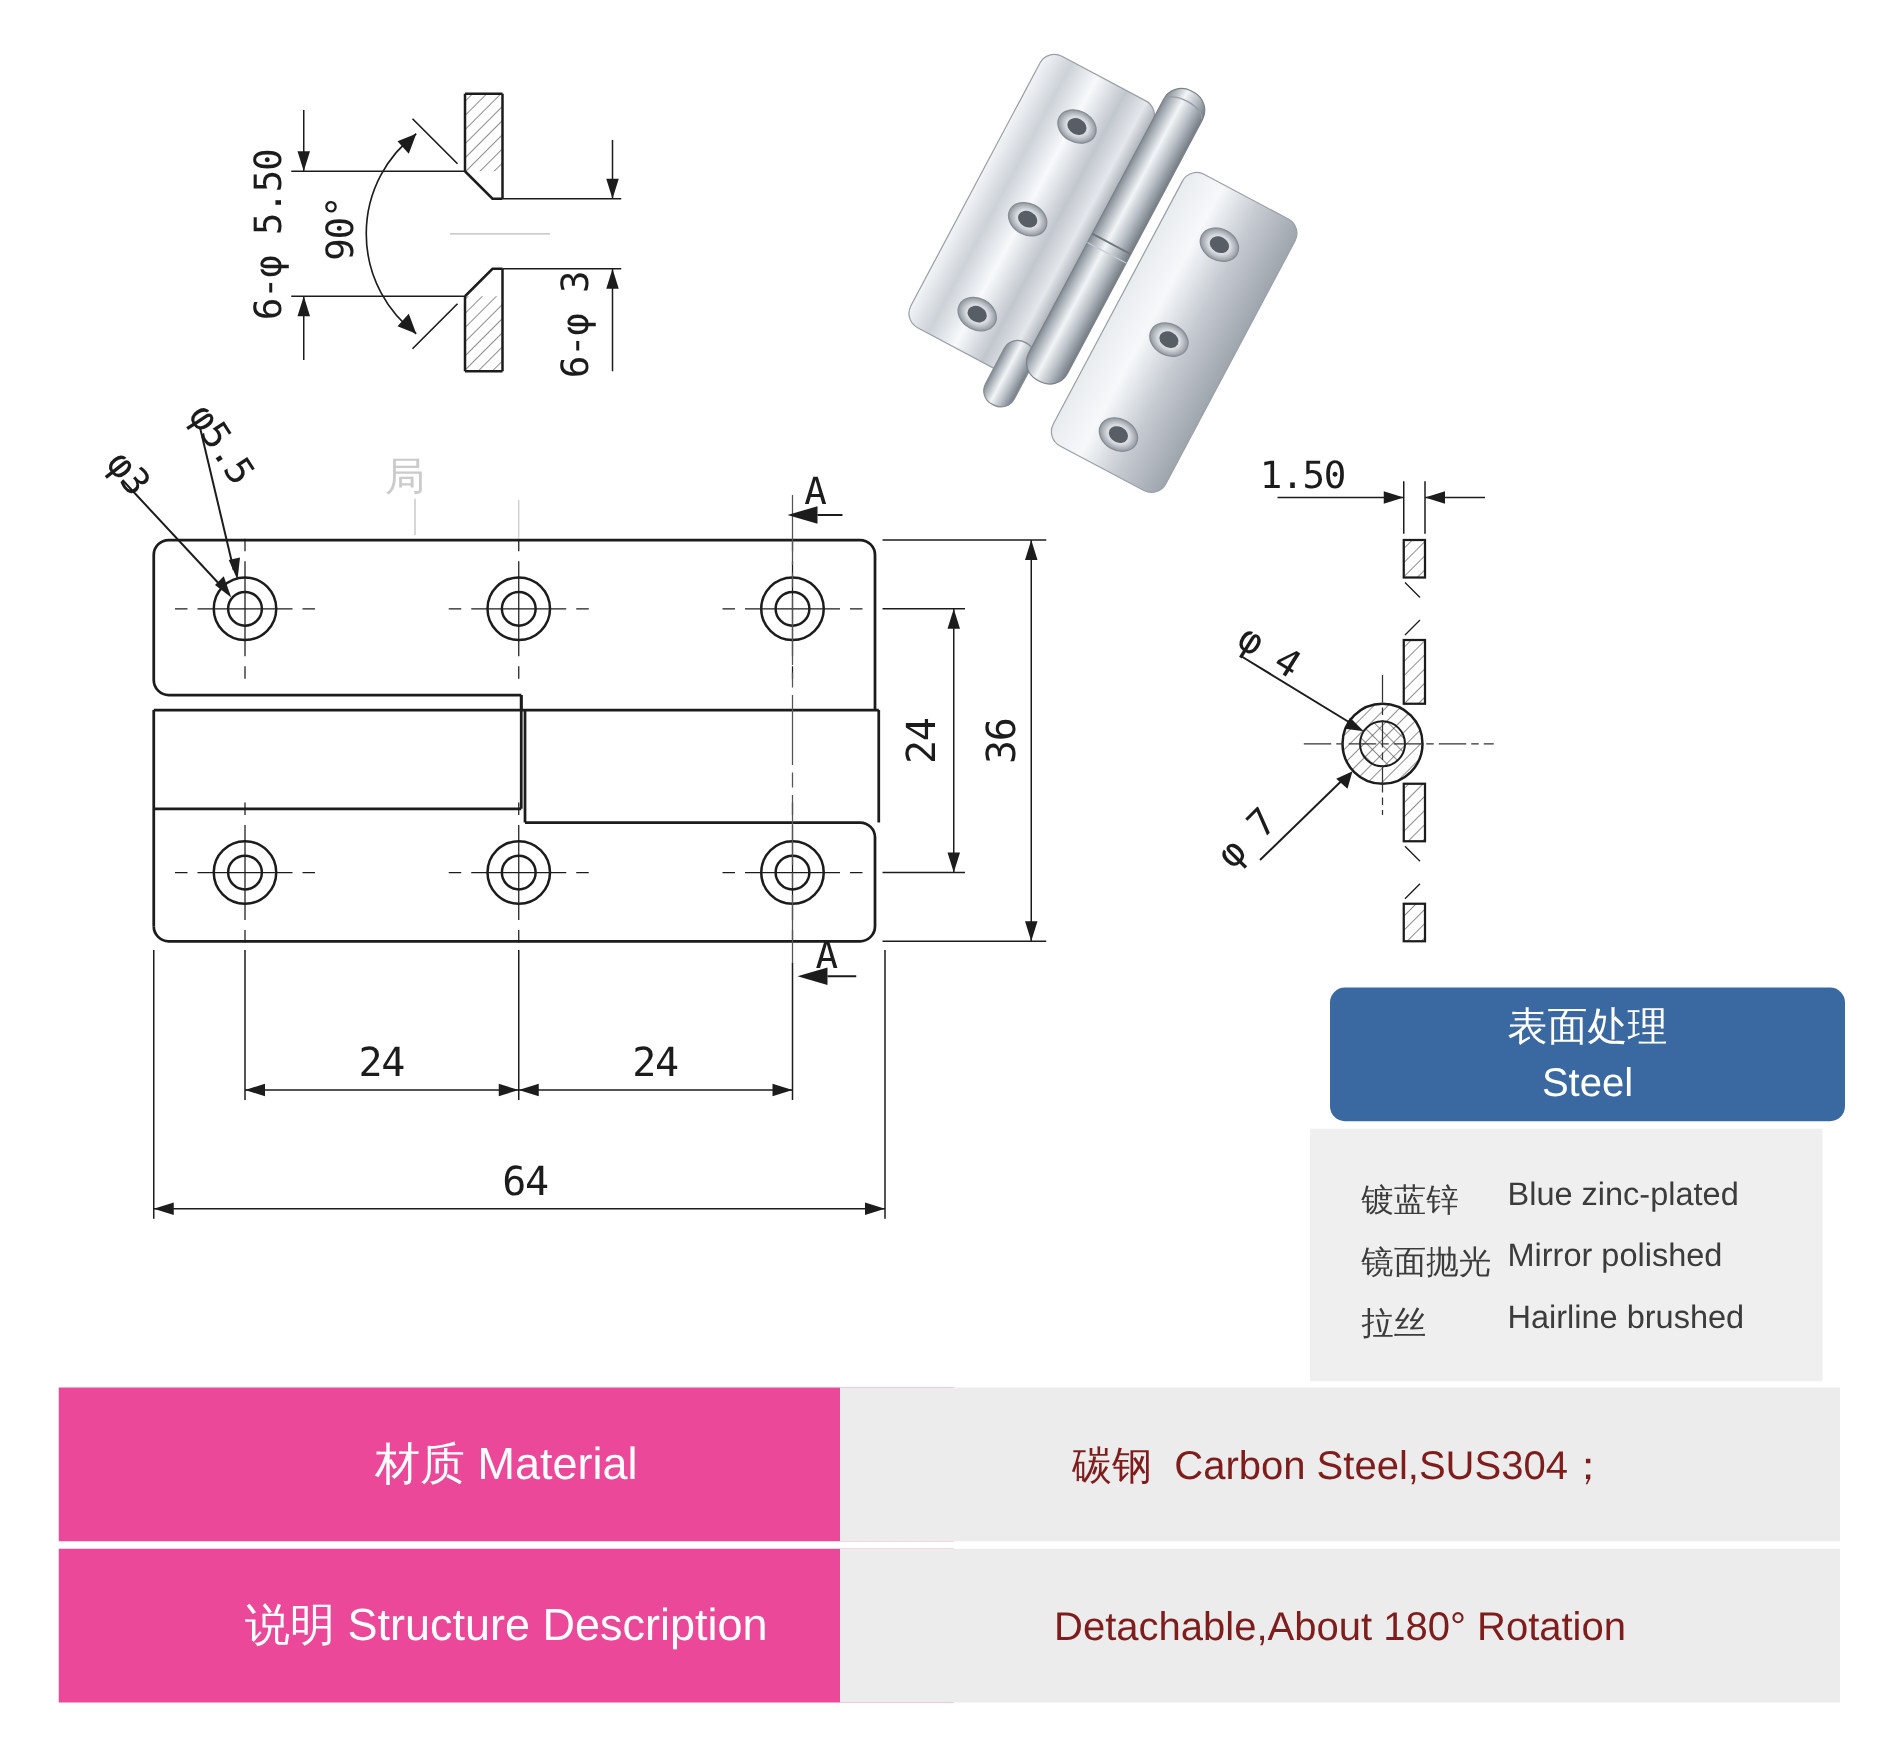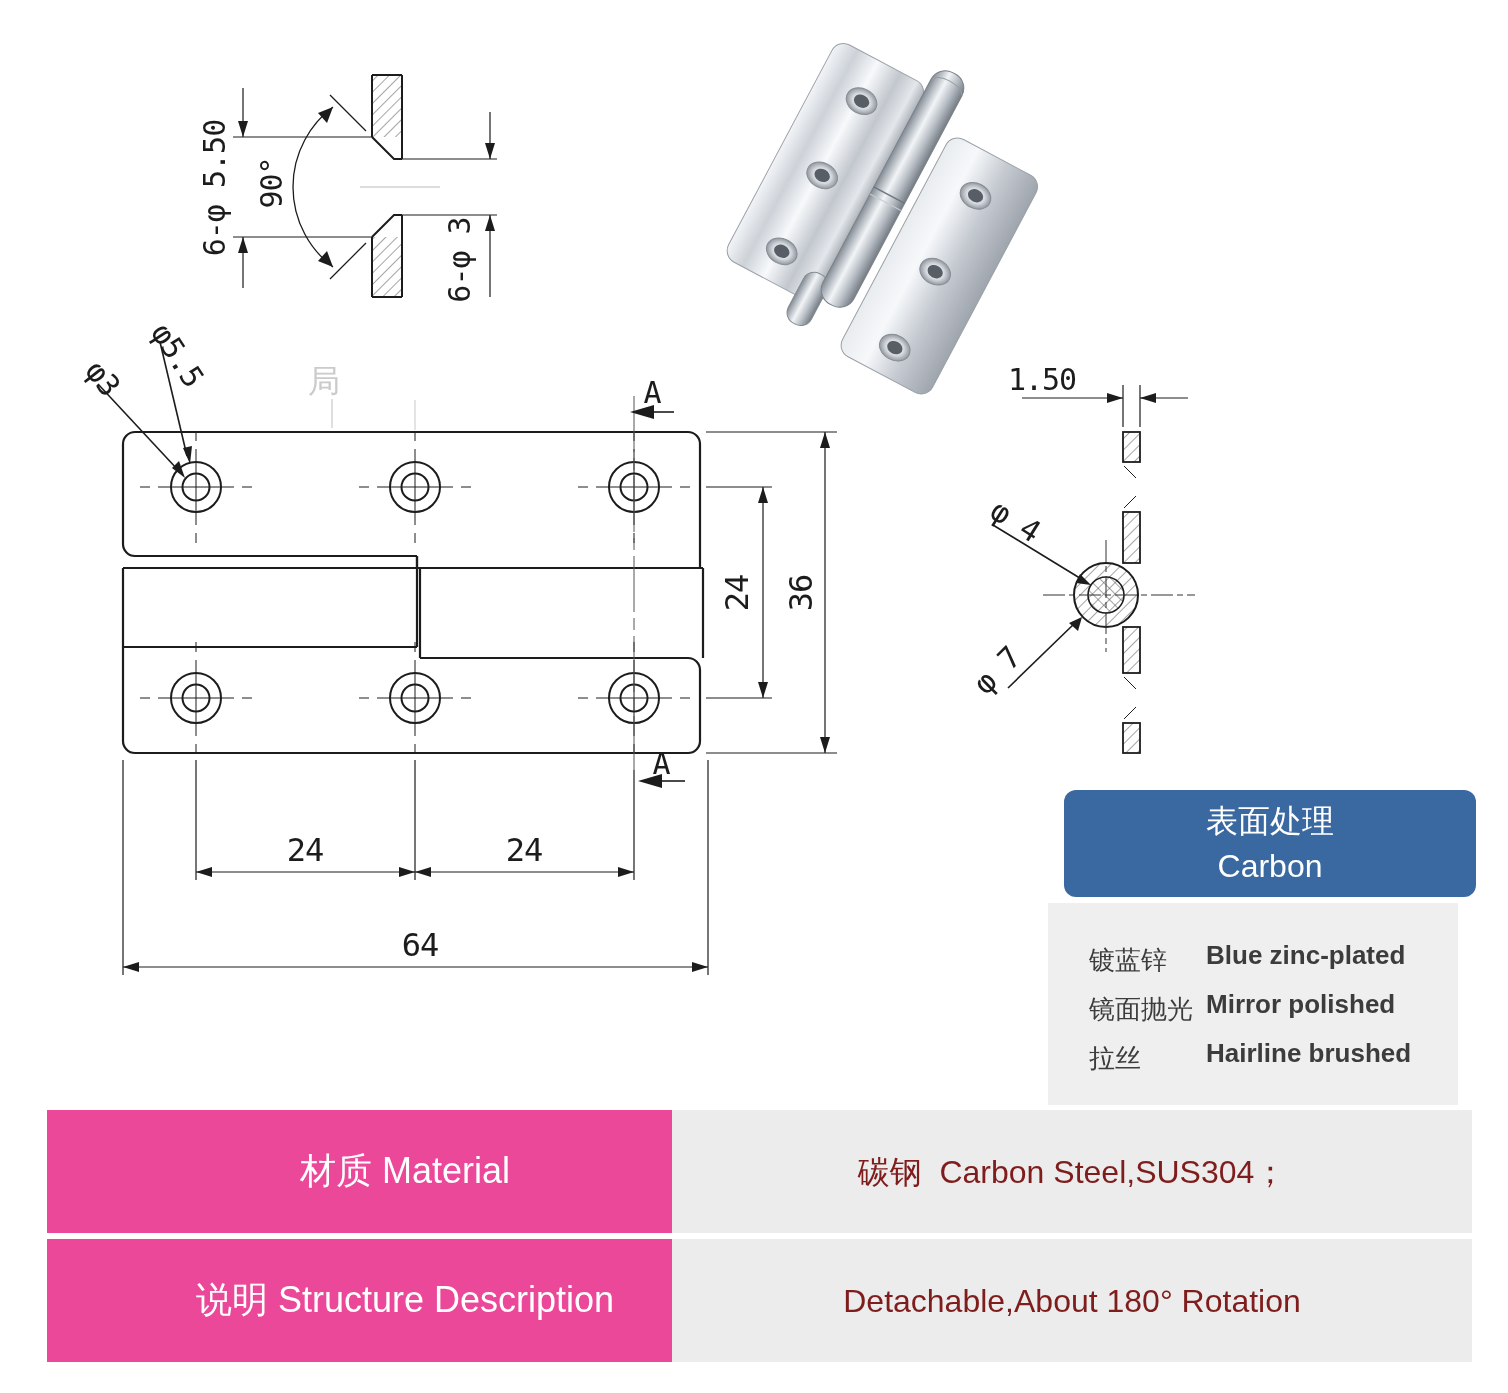--- a/index.html
+++ b/index.html
@@ -18,21 +18,21 @@
     background:#3A69A1;border-radius:12px;color:#ffffff;
     display:flex;flex-direction:column;align-items:center;justify-content:center;
     line-height:1.4;font-size:32px;margin-left:16px;
   }
   .finish-body{
     position:absolute;left:1048px;top:903px;width:410px;height:202px;
     background:#EFEFEF;display:flex;flex-direction:column;justify-content:center;
   }
   .finish-row{display:flex;align-items:center;height:49px;font-size:26px;color:#3c3c3c;}
   .finish-row .cn{display:inline-block;width:117px;margin-left:41px;white-space:nowrap;margin-top:10px;}
-  .finish-row .en{white-space:nowrap;font-weight:bold;}
+  .finish-row .en{white-space:nowrap;}
 
   
   .spec-label{
     position:absolute;left:47px;width:716px;height:123px;background:#ec4899;color:#ffffff;
     display:flex;align-items:center;justify-content:center;font-size:36px;white-space:nowrap;
   }
   .spec-value{
     position:absolute;left:672px;width:800px;height:123px;background:#ECECEC;color:#7f1d1d;
     display:flex;flex-direction:column;align-items:center;justify-content:center;
     font-size:32px;line-height:46px;white-space:nowrap;
@@ -273,21 +273,21 @@
       <g>
           <ellipse cx="77" cy="124" rx="16" ry="12.5" fill="url(#gHole)" stroke="#878d95"></ellipse>
           <ellipse cx="77" cy="124" rx="8" ry="6.3" fill="#585e66"></ellipse>
         </g>
     </g>
   </g>
 </svg>
 
 <div class="finish-header">
   <div>表面处理</div>
-  <div>Carbon</div>
+  <div>Steel</div>
 </div>
 <div class="finish-body">
   <div class="finish-row">
     <span class="cn">镀蓝锌</span>
     <span class="en">Blue zinc-plated</span>
   </div>
   <div class="finish-row">
     <span class="cn">镜面抛光</span>
     <span class="en">Mirror polished</span>
   </div>

